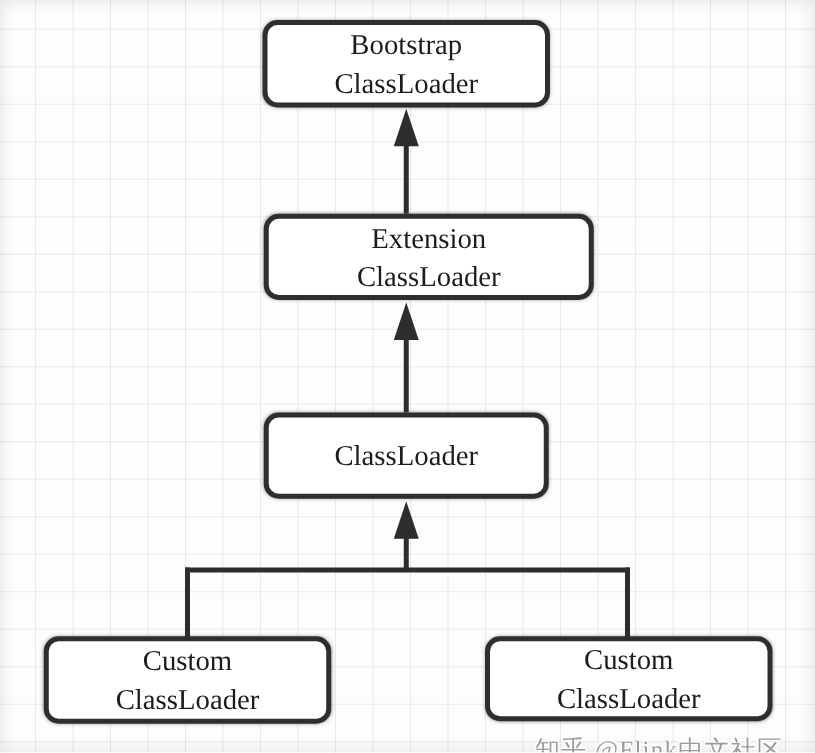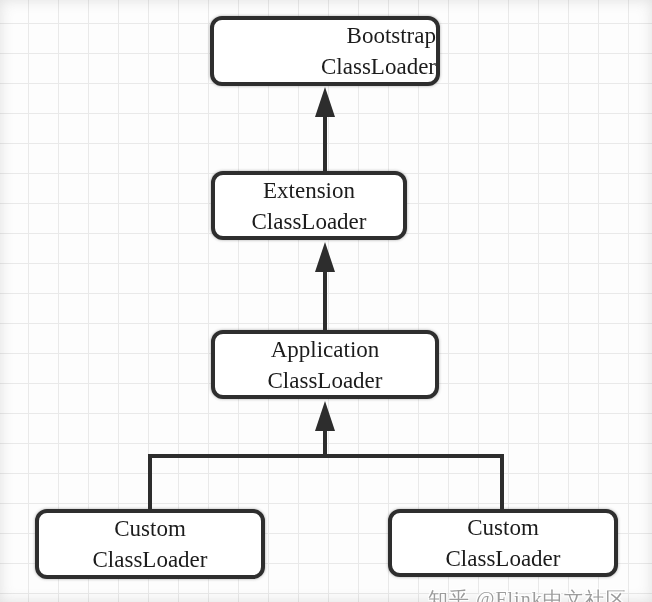--- a/index.html
+++ b/index.html
@@ -56,22 +56,22 @@
   .arrow-head {
     position: absolute;
     width: 0;
     height: 0;
     border-left: 10px solid transparent;
     border-right: 10px solid transparent;
     border-bottom: 30px solid var(--line, #2d2d2d);
     z-index: 1;
   }
   
-  .node-bootstrap   { left: 210px; top: 16px;  width: 230px; height: 70px; align-items: flex-end; }
-  .node-extension   { left: 211px; top: 171px; width: 196px; height: 69px; }
+  .node-bootstrap   { left: 210px; top: 16px;  width: 230px; height: 70px; }
+  .node-extension   { left: 211px; top: 171px; width: 264px; height: 69px; }
   .node-application { left: 211px; top: 330px; width: 228px; height: 69px; }
   .node-custom-left { left: 35px;  top: 509px; width: 230px; height: 70px; }
   .node-custom-right{ left: 388px; top: 509px; width: 230px; height: 68px; }
   
   .a1-line { left: 323px; top: 100px; width: 4px; height: 71px; }
   .a1-head { left: 315px; top: 87px; }
   
   .a2-line { left: 323px; top: 255px; width: 4px; height: 75px; }
   .a2-head { left: 315px; top: 242px; }
   
@@ -103,21 +103,20 @@
     <div class="node-line">Bootstrap</div>
     <div class="node-line">ClassLoader</div>
   </div>
 
   <div class="node node-extension">
     <div class="node-line">Extension</div>
     <div class="node-line">ClassLoader</div>
   </div>
 
   <div class="node node-application">
-    <div class="node-line">Application</div>
     <div class="node-line">ClassLoader</div>
   </div>
 
   <div class="node node-custom-left">
     <div class="node-line">Custom</div>
     <div class="node-line">ClassLoader</div>
   </div>
 
   <div class="node node-custom-right">
     <div class="node-line">Custom</div>

